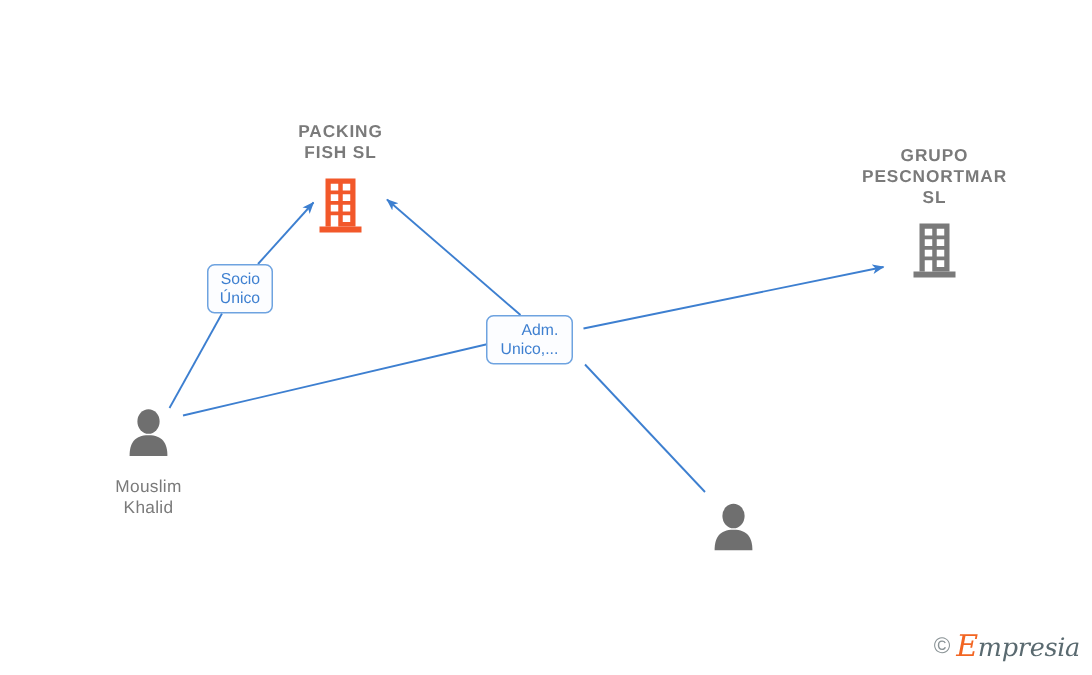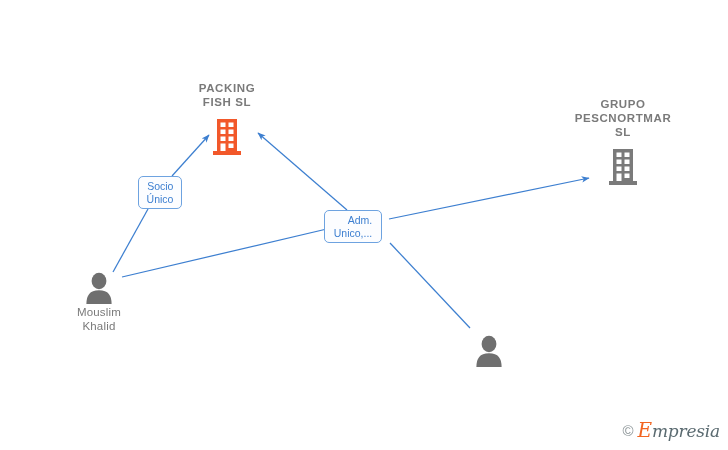--- a/index.html
+++ b/index.html
@@ -166,21 +166,21 @@
 
   <div class="node" style="left:24px; top:272px; width:150px;">
     <div class="icon-wrap">
       <svg width="34" height="32" viewBox="0 0 34 32">
         <g fill="#6f6f6f">
           <ellipse cx="17" cy="9" rx="7.4" ry="8.2"></ellipse>
           <path d="M17 18.2 C 7.6 18.2 4.4 23.4 4.4 32 L 29.6 32 C 29.6 23.4 26.4 18.2 17 18.2 z"></path>
         </g>
       </svg>
     </div>
-    <div class="node-label person-label" style="margin-top:1px;">Mouslim
+    <div class="node-label person-label" style="margin-top:14px;">Mouslim
 Khalid</div>
   </div>
 
   <div class="node" style="left:414px; top:335px; width:150px;">
     <div class="icon-wrap">
       <svg width="34" height="32" viewBox="0 0 34 32">
         <g fill="#6f6f6f">
           <ellipse cx="17" cy="9" rx="7.4" ry="8.2"></ellipse>
           <path d="M17 18.2 C 7.6 18.2 4.4 23.4 4.4 32 L 29.6 32 C 29.6 23.4 26.4 18.2 17 18.2 z"></path>
         </g>

